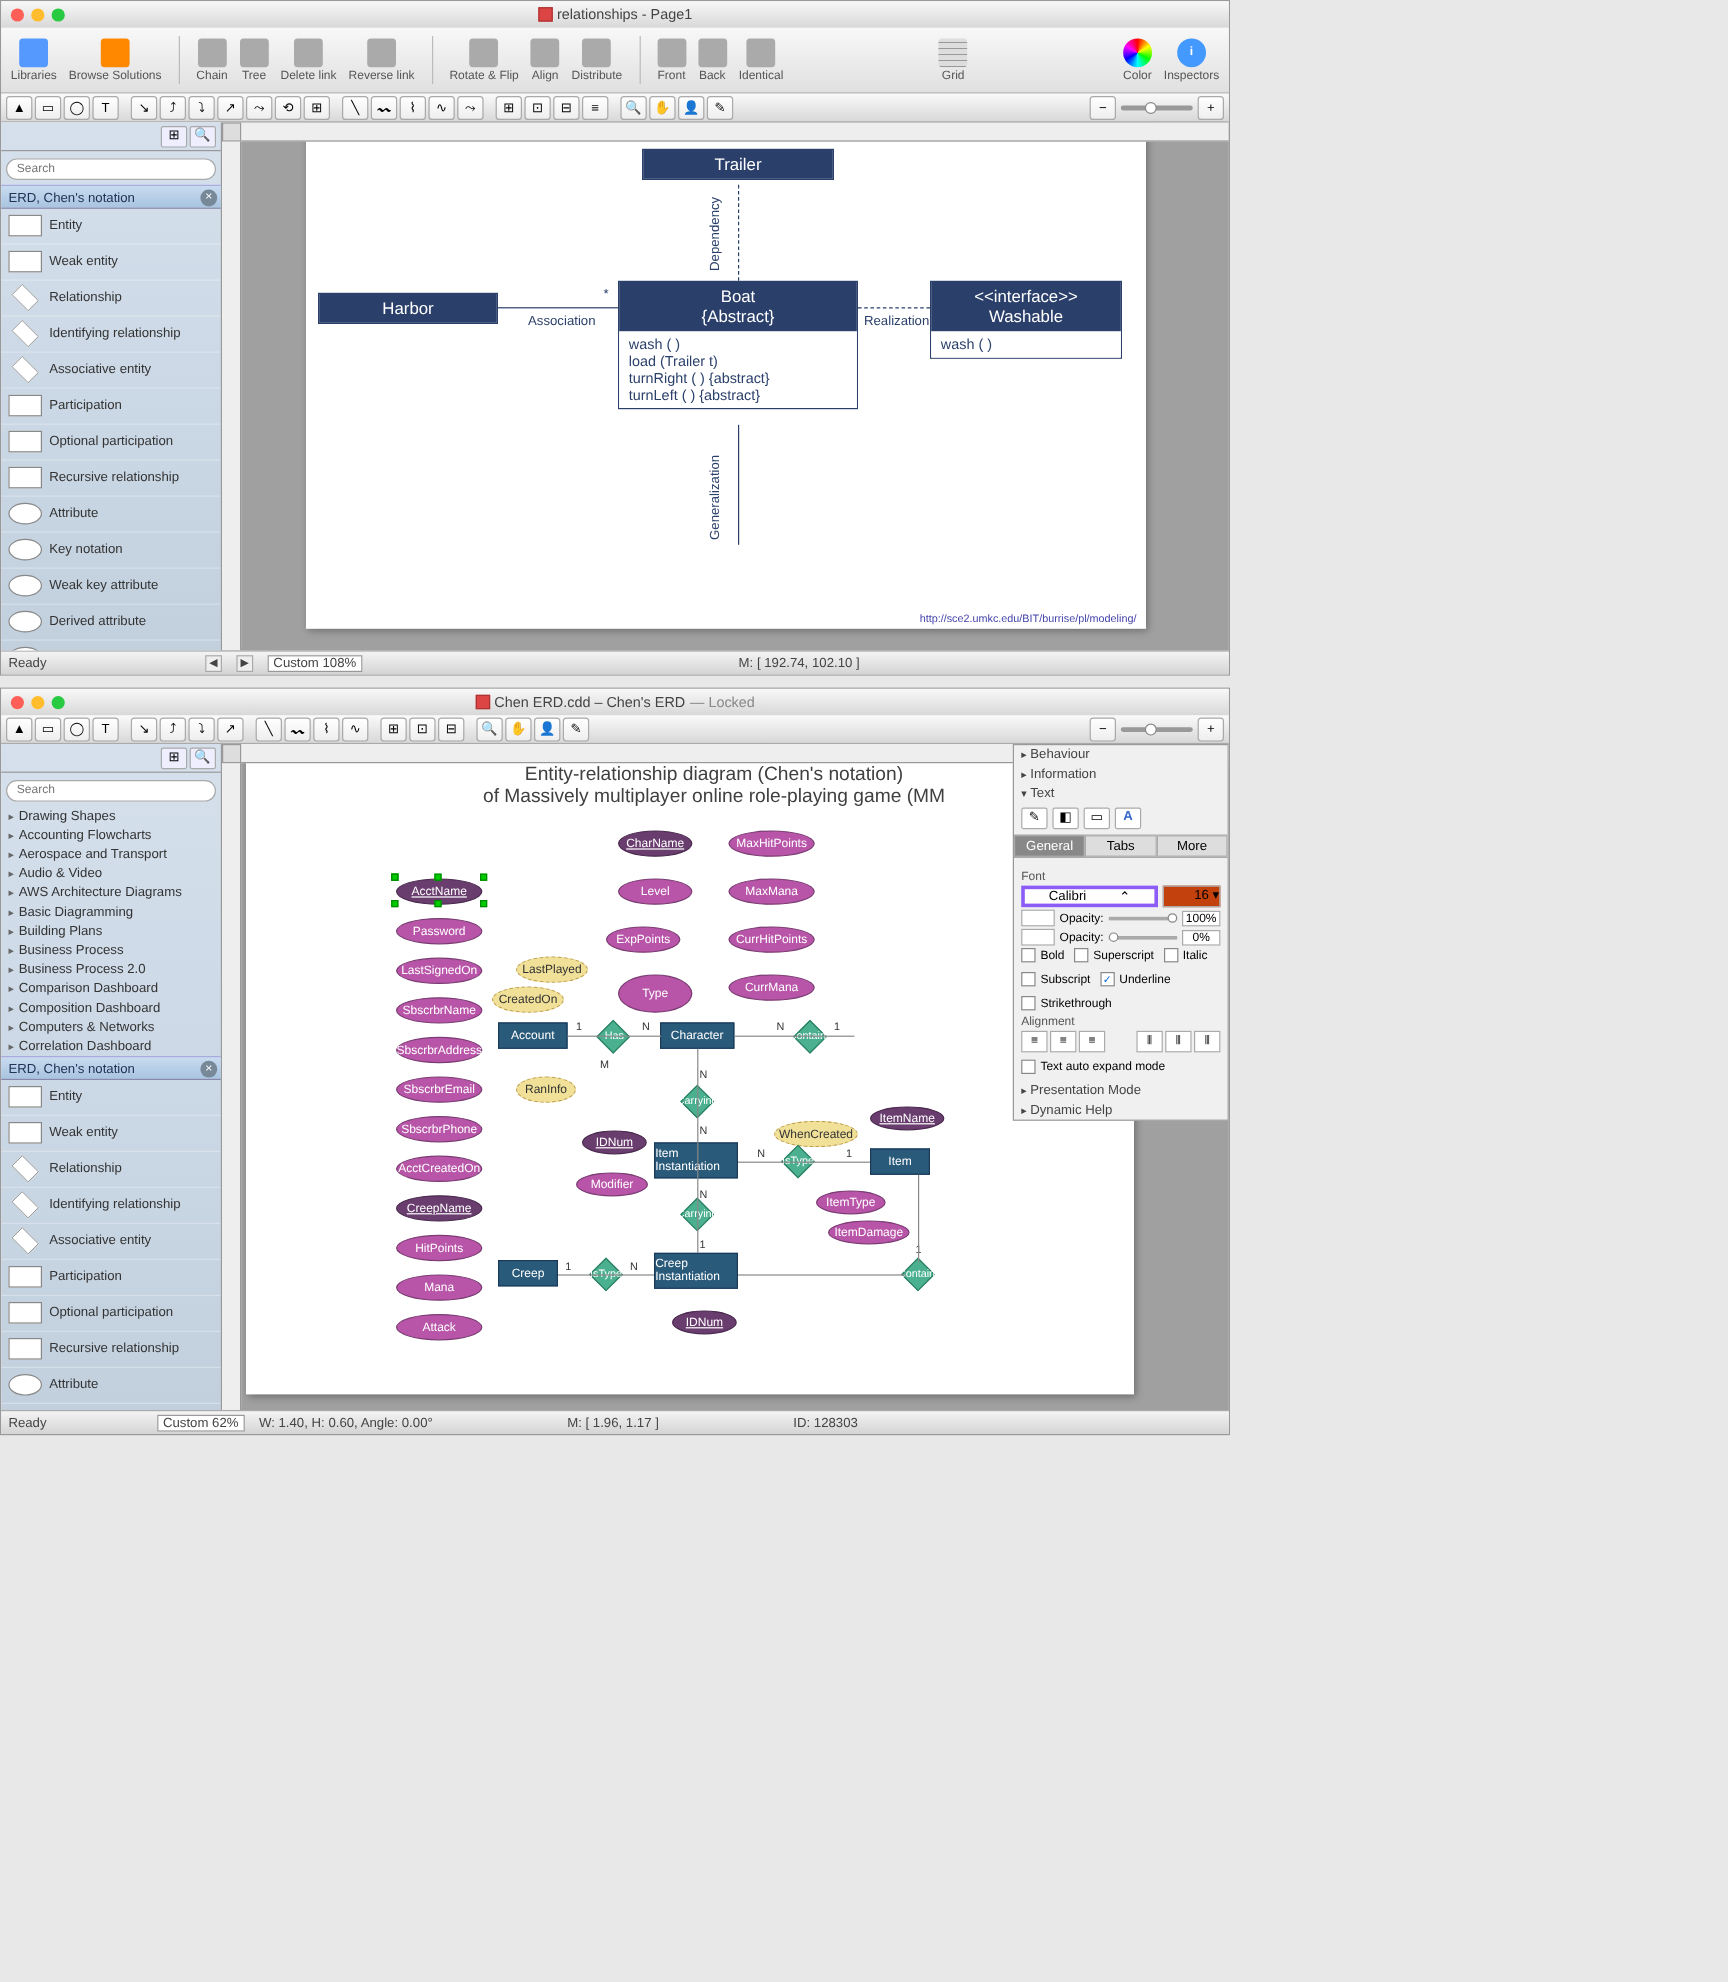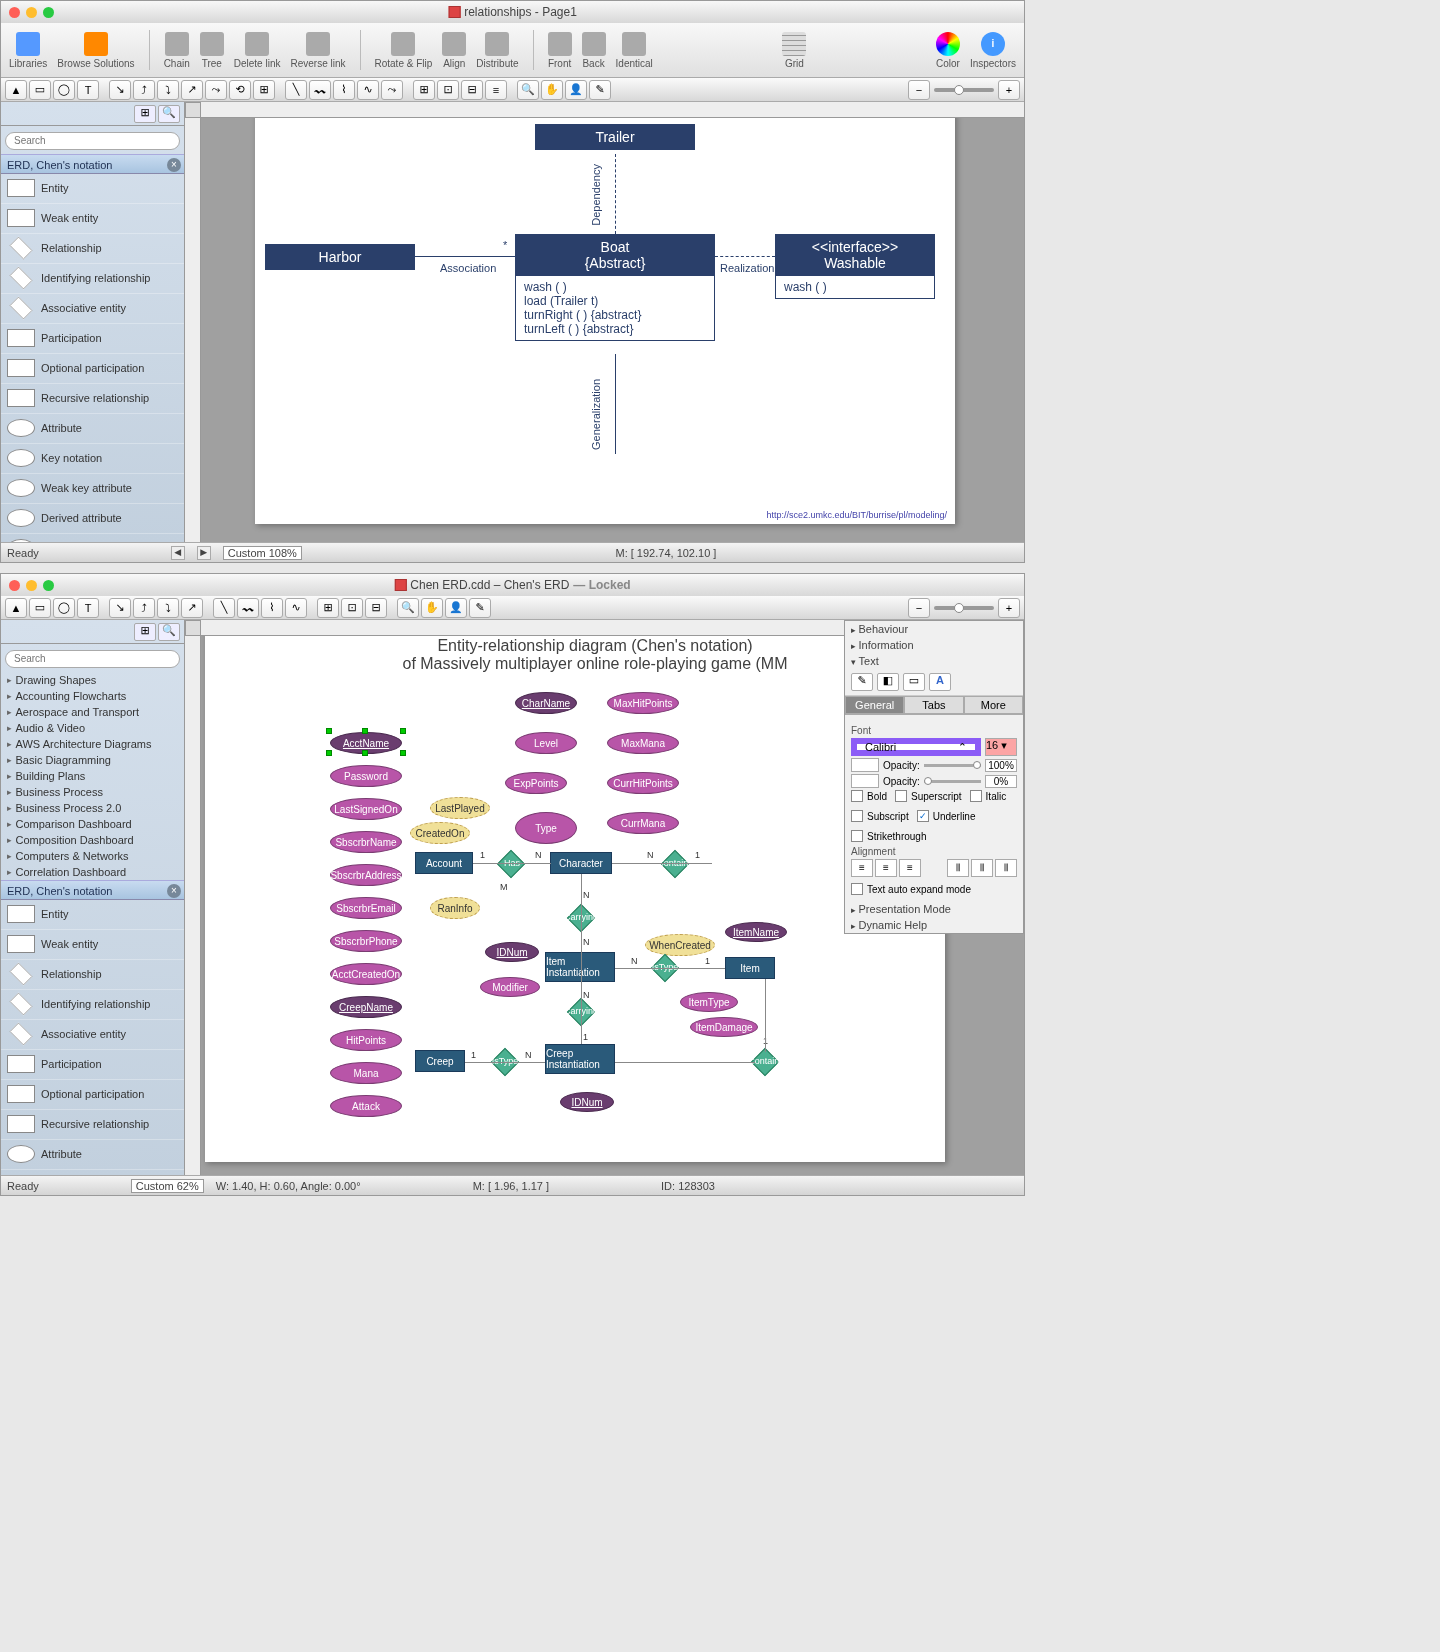--- a/index.html
+++ b/index.html
@@ -6,21 +6,21 @@
 body { background: #e8e8e8; width: 1025px; }
 .window { background: #f0f0f0; border: 1px solid #999; margin-bottom: 10px; }
 .titlebar { height: 22px; background: linear-gradient(#f8f8f8, #d8d8d8); display: flex; align-items: center; padding: 0 8px; font-size: 12px; position: relative; }
 .traffic { display: flex; gap: 6px; }
 .tl { width: 11px; height: 11px; border-radius: 50%; }
 .tl.r { background: #ff5f57; }
 .tl.y { background: #ffbd2e; }
 .tl.g { background: #28ca42; }
 .title-center { position: absolute; left: 50%; transform: translateX(-50%); display: flex; align-items: center; gap: 4px; color: #444; }
 .doc-icon { width: 12px; height: 12px; background: #d44; border: 1px solid #a33; }
-.locked { color: #888; font-weight: bold; }
+.locked { color: #888; }
 
 .toolbar { height: 55px; background: linear-gradient(#f8f8f8, #e0e0e0); border-bottom: 1px solid #aaa; display: flex; align-items: center; padding: 0 8px; gap: 14px; font-size: 10px; color: #555; }
 .tool-group { display: flex; gap: 10px; }
 .tool-item { display: flex; flex-direction: column; align-items: center; gap: 2px; cursor: pointer; }
 .tool-ic { width: 24px; height: 24px; background: #ccc; border-radius: 3px; }
 .tool-ic.orange { background: #f80; }
 .tool-ic.blue { background: #59f; }
 .tool-ic.grey { background: #aaa; }
 .tool-ic.grid { background: repeating-linear-gradient(0deg,#999,#999 1px,#ddd 1px,#ddd 5px); }
 .tool-ic.rainbow { background: conic-gradient(red,yellow,lime,cyan,blue,magenta,red); border-radius: 50%; }
@@ -87,22 +87,22 @@
 .insp-sect::before { content: "▸"; margin-right: 3px; font-size: 9px; }
 .insp-sect.open::before { content: "▾"; }
 .insp-iconrow { display: flex; gap: 4px; padding: 4px 6px; border-bottom: 1px solid #ccc; }
 .insp-icon { width: 22px; height: 18px; border: 1px solid #aaa; background: #fff; border-radius: 2px; text-align: center; font-size: 11px; cursor: pointer; }
 .insp-tabs { display: flex; border-bottom: 1px solid #aaa; }
 .insp-tab { flex: 1; text-align: center; padding: 2px; background: #ddd; border: 1px solid #aaa; cursor: pointer; }
 .insp-tab.active { background: #888; color: #fff; }
 .insp-body { padding: 6px; }
 .insp-label { font-size: 10px; color: #555; margin: 4px 0 2px; }
 .insp-row { display: flex; align-items: center; gap: 4px; margin: 2px 0; }
-.font-select { flex: 1; height: 18px; border: 6px solid #8b5cf6; background: #fff; padding: 0 8px; display: flex; align-items: center; justify-content: space-between; cursor: pointer; }
-.size-select { width: 32px; height: 18px; border: 1px solid #aaa; background: #fca5a5; text-align: left; cursor: pointer; }
+.font-select { flex: 1; height: 18px; border: 3px solid #8b5cf6; background: #fff; padding: 0 20px; display: flex; align-items: center; justify-content: space-between; cursor: pointer; }
+.size-select { width: 48px; height: 18px; border: 1px solid #aaa; background: #c2410c; text-align: right; cursor: pointer; }
 .opacity-swatch { width: 28px; height: 14px; border: 1px solid #aaa; background: #fff; }
 .opacity-slider { flex: 1; height: 3px; background: #aaa; position: relative; }
 .op-thumb { width: 8px; height: 8px; border-radius: 50%; background: #fff; border: 1px solid #888; position: absolute; top: -3px; }
 .op-val { width: 32px; border: 1px solid #aaa; background: #fff; text-align: center; font-size: 10px; }
 .chk { display: flex; align-items: center; gap: 4px; font-size: 10px; }
 .chk-box { width: 12px; height: 12px; border: 1px solid #888; background: #fff; text-align: center; font-size: 9px; line-height: 11px; color: #06c; }
 .align-row { display: flex; gap: 2px; }
 .align-btn { width: 22px; height: 18px; border: 1px solid #aaa; background: #fff; cursor: pointer; font-size: 10px; text-align: center; line-height: 16px; }
 </style>
 </head>

